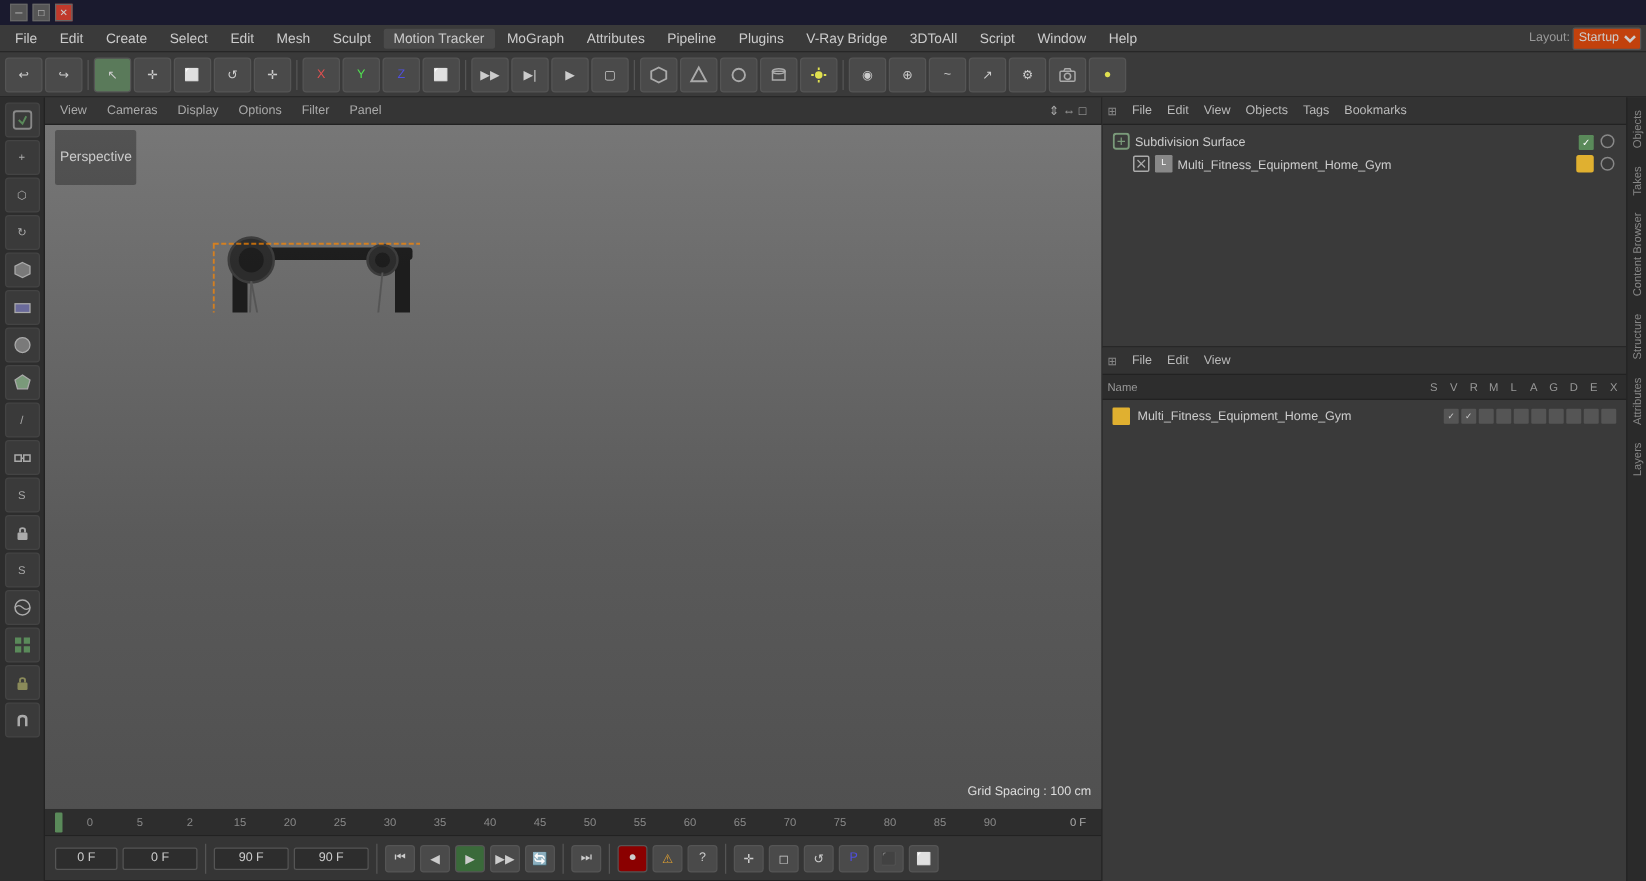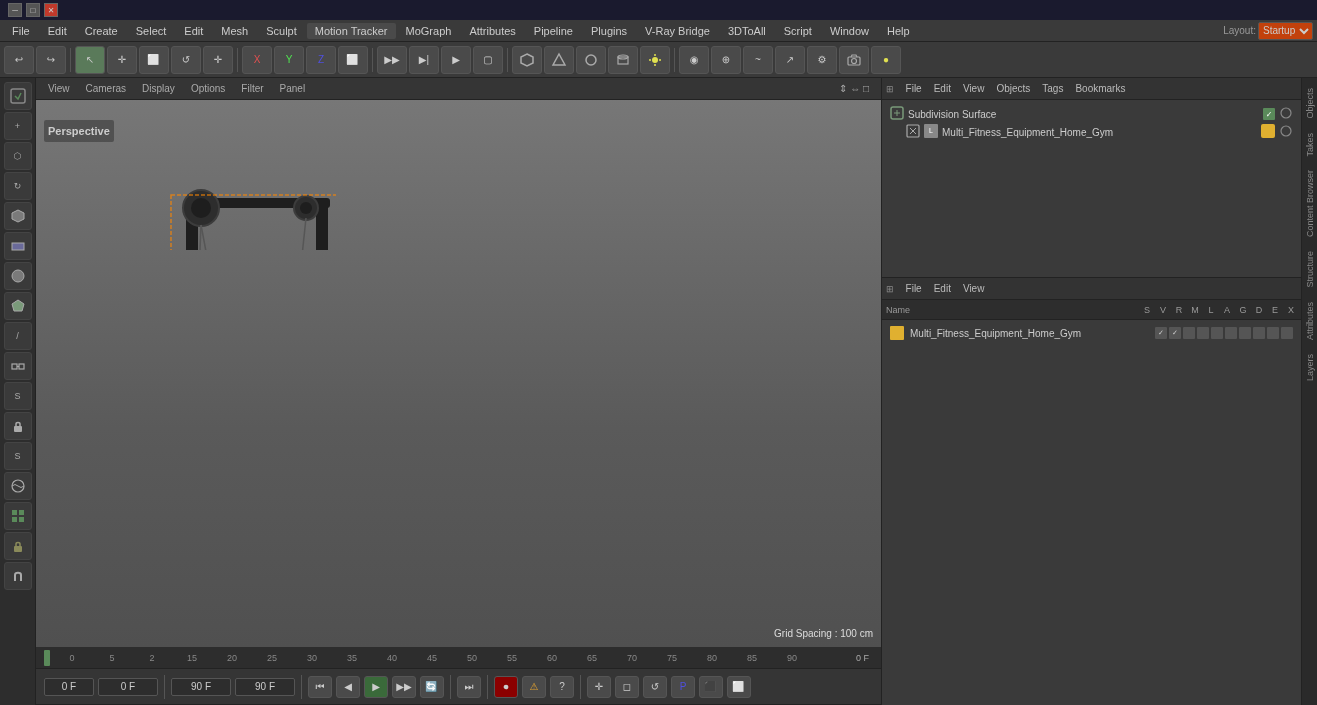--- a/index.html
+++ b/index.html
@@ -130,27 +130,26 @@
       padding: 2px 4px;
     }
     #viewport {
       flex: 1;
       background: linear-gradient(180deg, #888 0%, #6a6a6a 40%, #555 100%);
       position: relative;
       overflow: hidden;
     }
     #vp-label {
       position: absolute;
-      top: 20px; left: 8px;
+      top: 4px; left: 8px;
       color: #ccc;
       font-size: 11px;
       background: rgba(0,0,0,0.3);
-      padding: 5px 4px;
+      padding: 16px 4px;
       border-radius: 2px;
-      font-weight: bold;
     }
     #grid-spacing {
       position: absolute;
       bottom: 8px; right: 8px;
       color: #ddd;
       font-size: 10px;
     }
 
     
     #right-panel {

